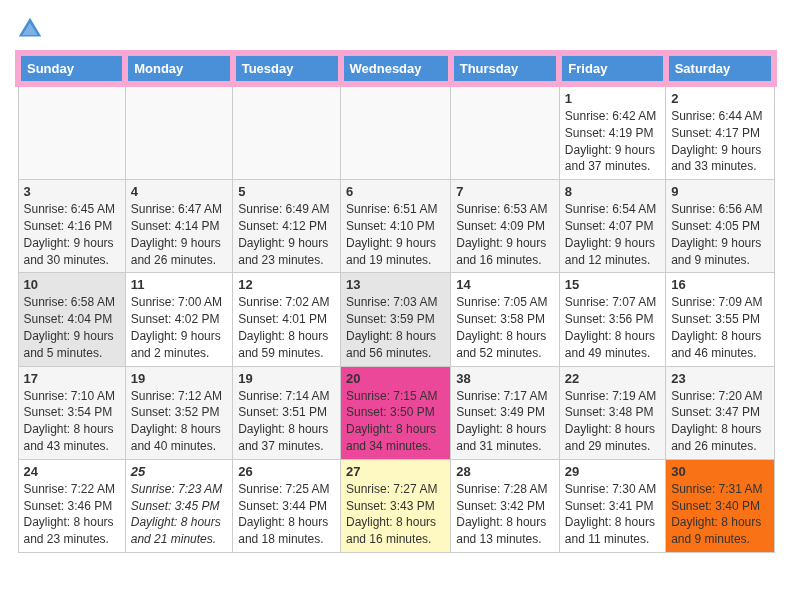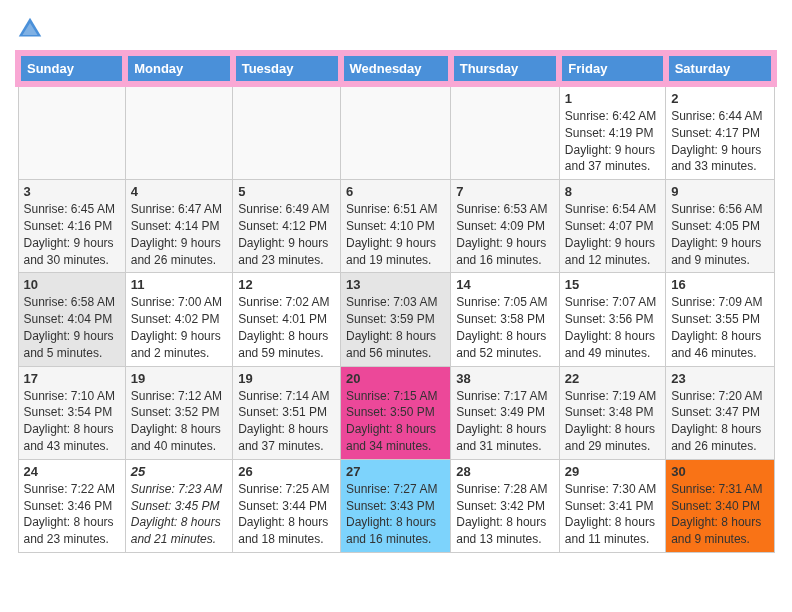--- a/index.html
+++ b/index.html
@@ -318,21 +318,21 @@
 Daylight: 8 hours
 and 21 minutes.</div>
         </td>
         <td style="background: rgb(255, 255, 255); margin-top: 37px;">
           <span class="day-number">26</span>
           <div class="day-info">Sunrise: 7:25 AM
 Sunset: 3:44 PM
 Daylight: 8 hours
 and 18 minutes.</div>
         </td>
-        <td style="background: #7dd3fc; margin-top: 48px;">
+        <td style="background: #fef9c3; margin-top: 48px;">
           <span class="day-number">27</span>
           <div class="day-info">Sunrise: 7:27 AM
 Sunset: 3:43 PM
 Daylight: 8 hours
 and 16 minutes.</div>
         </td>
         <td style="background: rgb(255, 255, 255);">
           <span class="day-number">28</span>
           <div class="day-info">Sunrise: 7:28 AM
 Sunset: 3:42 PM

